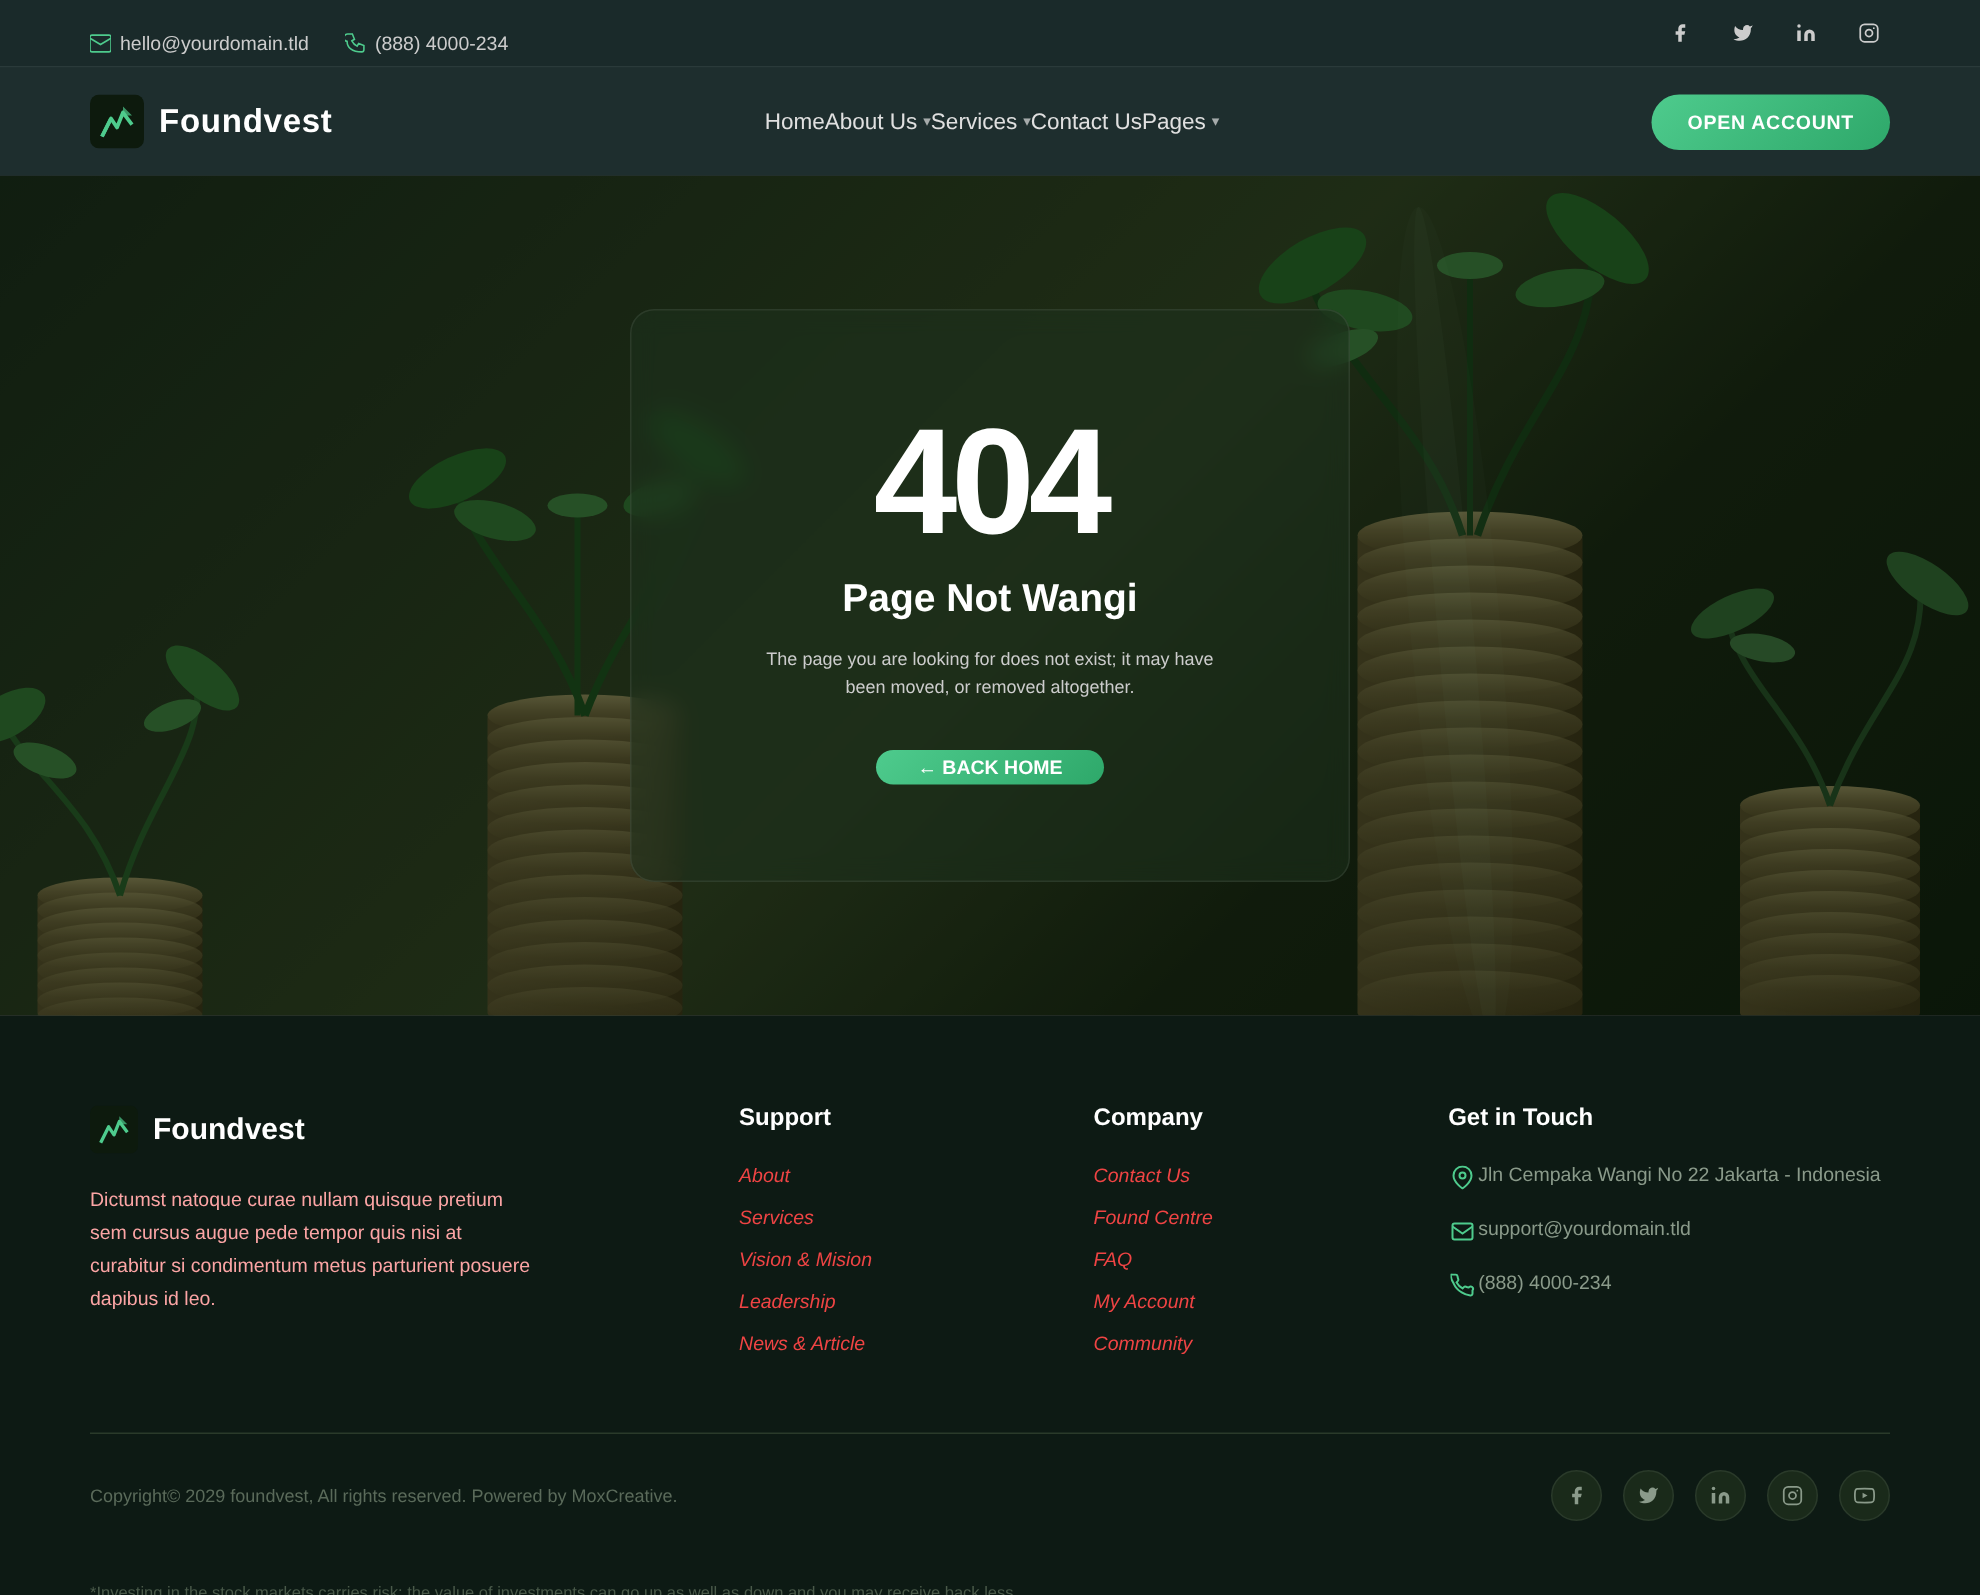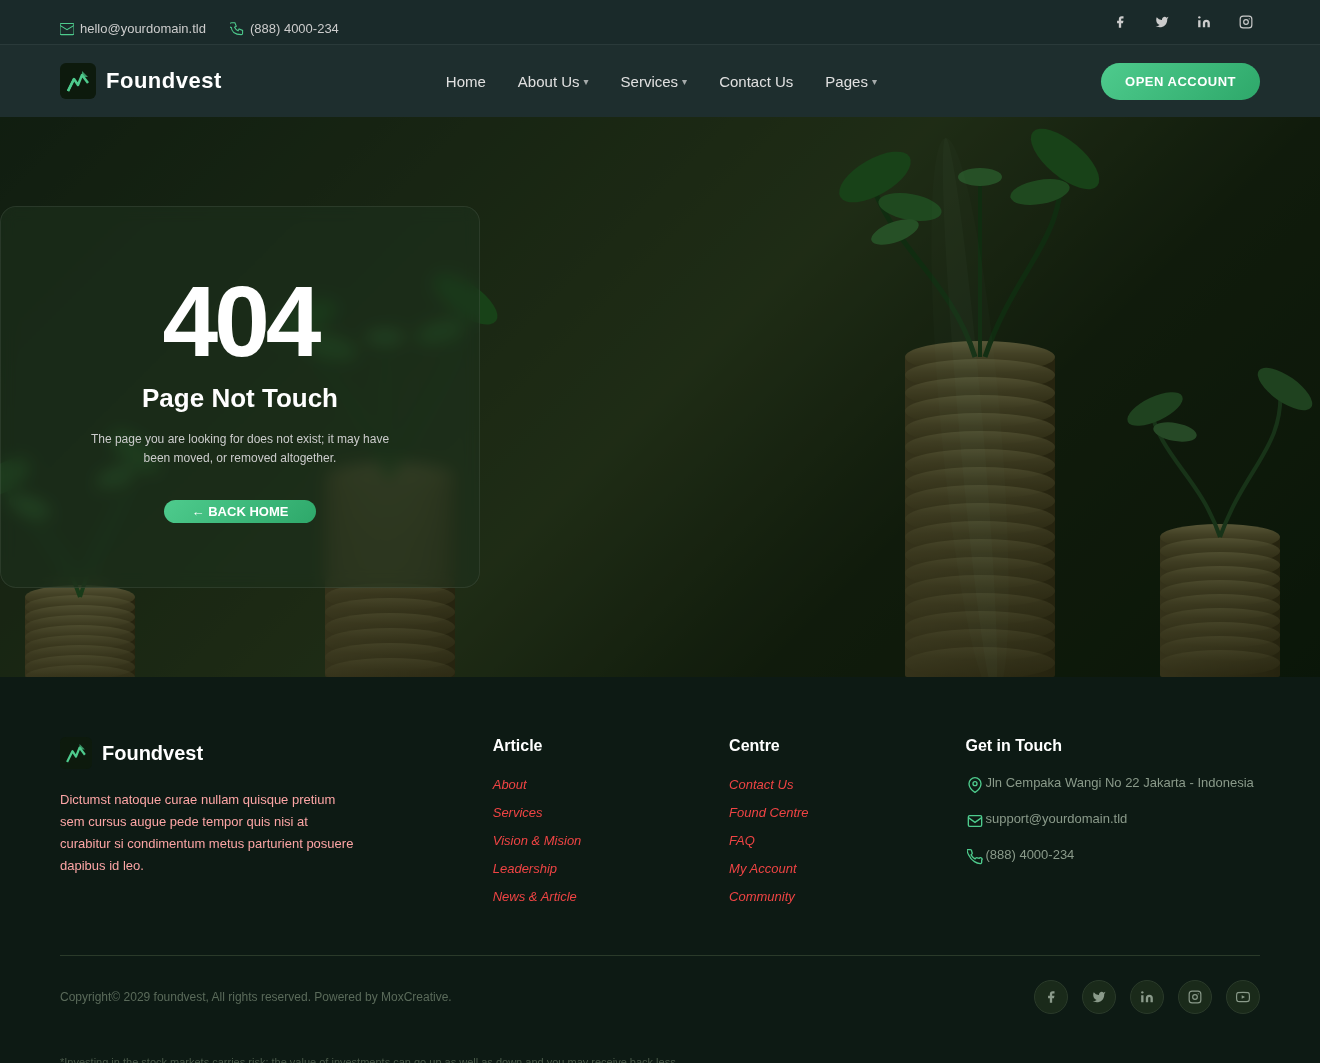--- a/index.html
+++ b/index.html
@@ -36,21 +36,21 @@
       align-items: center;
       justify-content: space-between;
       padding: 0 60px;
       height: 72px;
       position: relative;
       z-index: 10;
     }
     .logo { display: flex; align-items: center; gap: 10px; text-decoration: none; }
     .logo-icon { width: 36px; height: 36px; }
     .logo-text { font-size: 22px; font-weight: 700; color: #fff; letter-spacing: 0.5px; }
-    .nav-links { display: flex; align-items: flex-end; gap: 32px; }
+    .nav-links { display: flex; align-items: flex-end; }
     .nav-links a {
       color: #e0e0e0;
       text-decoration: none;
       font-size: 15px;
       font-weight: 500;
       display: flex; align-items: center; gap: 4px;
       padding: 24px 0;
     }
     .nav-links .chevron { font-size: 10px; opacity: 0.7; }
     .btn-open-account {
@@ -64,21 +64,21 @@
       cursor: pointer;
       letter-spacing: 0.5px;
     }
 
     
     .hero {
       position: relative;
       min-height: 560px;
       display: flex;
       align-items: center;
-      justify-content: flex-start;
+      justify-content: center;
       overflow: hidden;
       background: #404040;
     }
     .hero-bg {
       position: absolute; inset: 0;
       background: linear-gradient(135deg, #1a2a1a 0%, #2d3d20 30%, #3a4a25 50%, #1a2510 70%, #0d1a0a 100%);
       z-index: 0;
     }
     
     .hero-overlay {
@@ -426,21 +426,21 @@
 
       <ellipse cx="970" cy="300" rx="30" ry="280" fill="rgba(200,255,200,0.04)" transform="rotate(-5,970,300)"></ellipse>
       <ellipse cx="970" cy="300" rx="12" ry="280" fill="rgba(200,255,200,0.06)" transform="rotate(-5,970,300)"></ellipse>
     </svg>
   </div>
 
   <div class="hero-overlay"></div>
 
   <div class="error-card">
     <div class="error-number">404</div>
-    <div class="error-title">Page Not Touch</div>
+    <div class="error-title">Page Not Wangi</div>
     <div class="error-desc">The page you are looking for does not exist; it may have been moved, or removed altogether.</div>
     <button class="btn-back-home">← BACK HOME</button>
   </div>
 </section>
 
 <footer>
   <div class="footer-top">
 
     <div class="footer-brand">
       <div class="footer-logo">
@@ -448,32 +448,32 @@
           <rect width="36" height="36" rx="6" fill="#0d1a0d"></rect>
           <path d="M8 28 L14 16 L18 22 L22 12 L28 20" stroke="#4ecb8d" stroke-width="2.5" fill="none" stroke-linejoin="round"></path>
           <polygon points="22,8 28,14 22,14" fill="#4ecb8d" opacity="0.7"></polygon>
         </svg>
         <span class="footer-logo-text">Foundvest</span>
       </div>
       <p class="footer-desc">Dictumst natoque curae nullam quisque pretium sem cursus augue pede tempor quis nisi at curabitur si condimentum metus parturient posuere dapibus id leo.</p>
     </div>
 
     <div class="footer-col">
-      <h4>Article</h4>
+      <h4>Support</h4>
       <ul>
         <li><a href="#">About</a></li>
         <li><a href="#">Services</a></li>
         <li><a href="#">Vision &amp; Mision</a></li>
         <li><a href="#">Leadership</a></li>
         <li><a href="#">News &amp; Article</a></li>
       </ul>
     </div>
 
     <div class="footer-col">
-      <h4>Centre</h4>
+      <h4>Company</h4>
       <ul>
         <li><a href="#">Contact Us</a></li>
         <li><a href="#">Found Centre</a></li>
         <li><a href="#">FAQ</a></li>
         <li><a href="#">My Account</a></li>
         <li><a href="#">Community</a></li>
       </ul>
     </div>
 
     <div class="footer-col">

